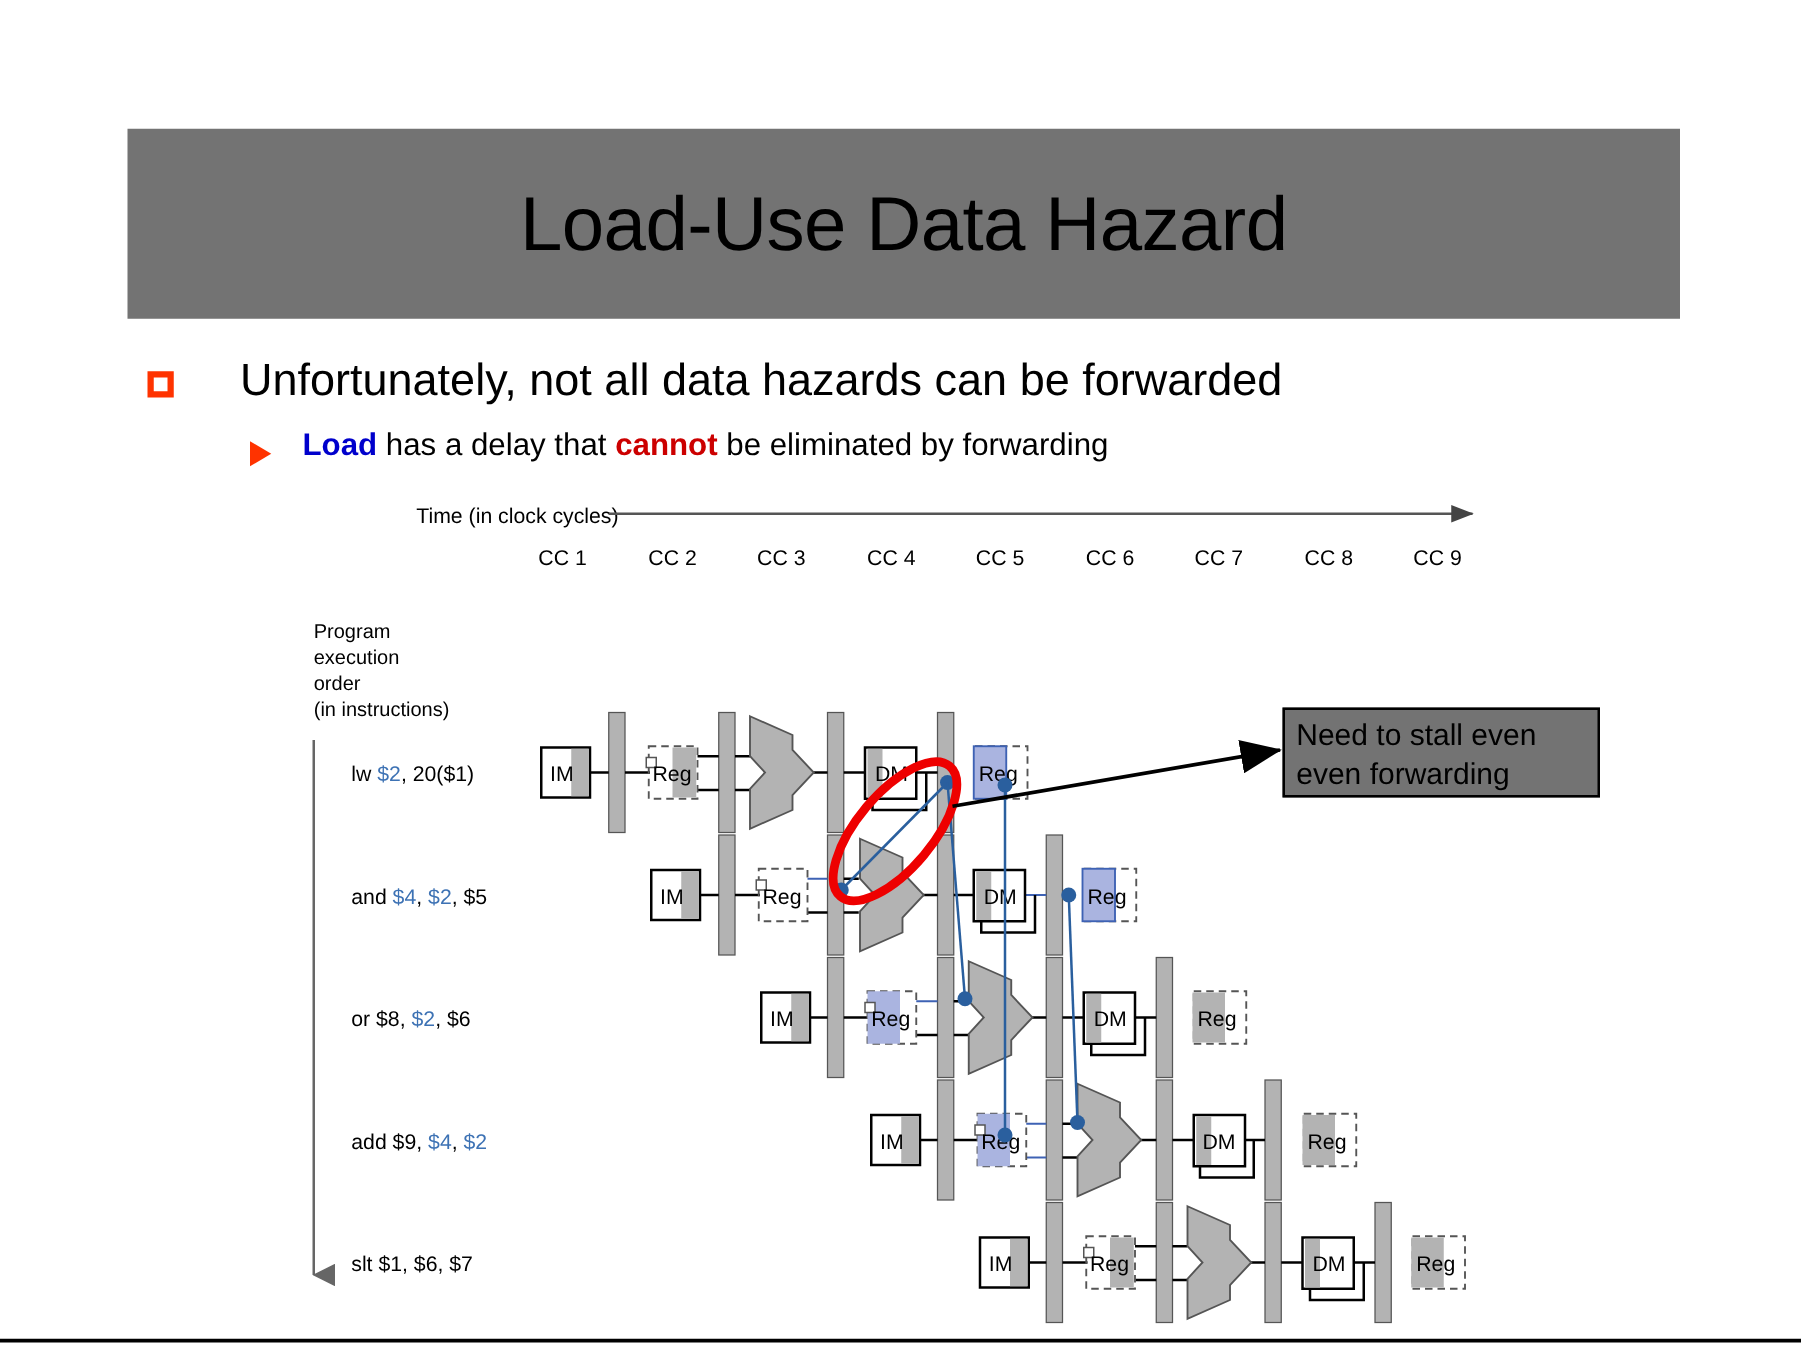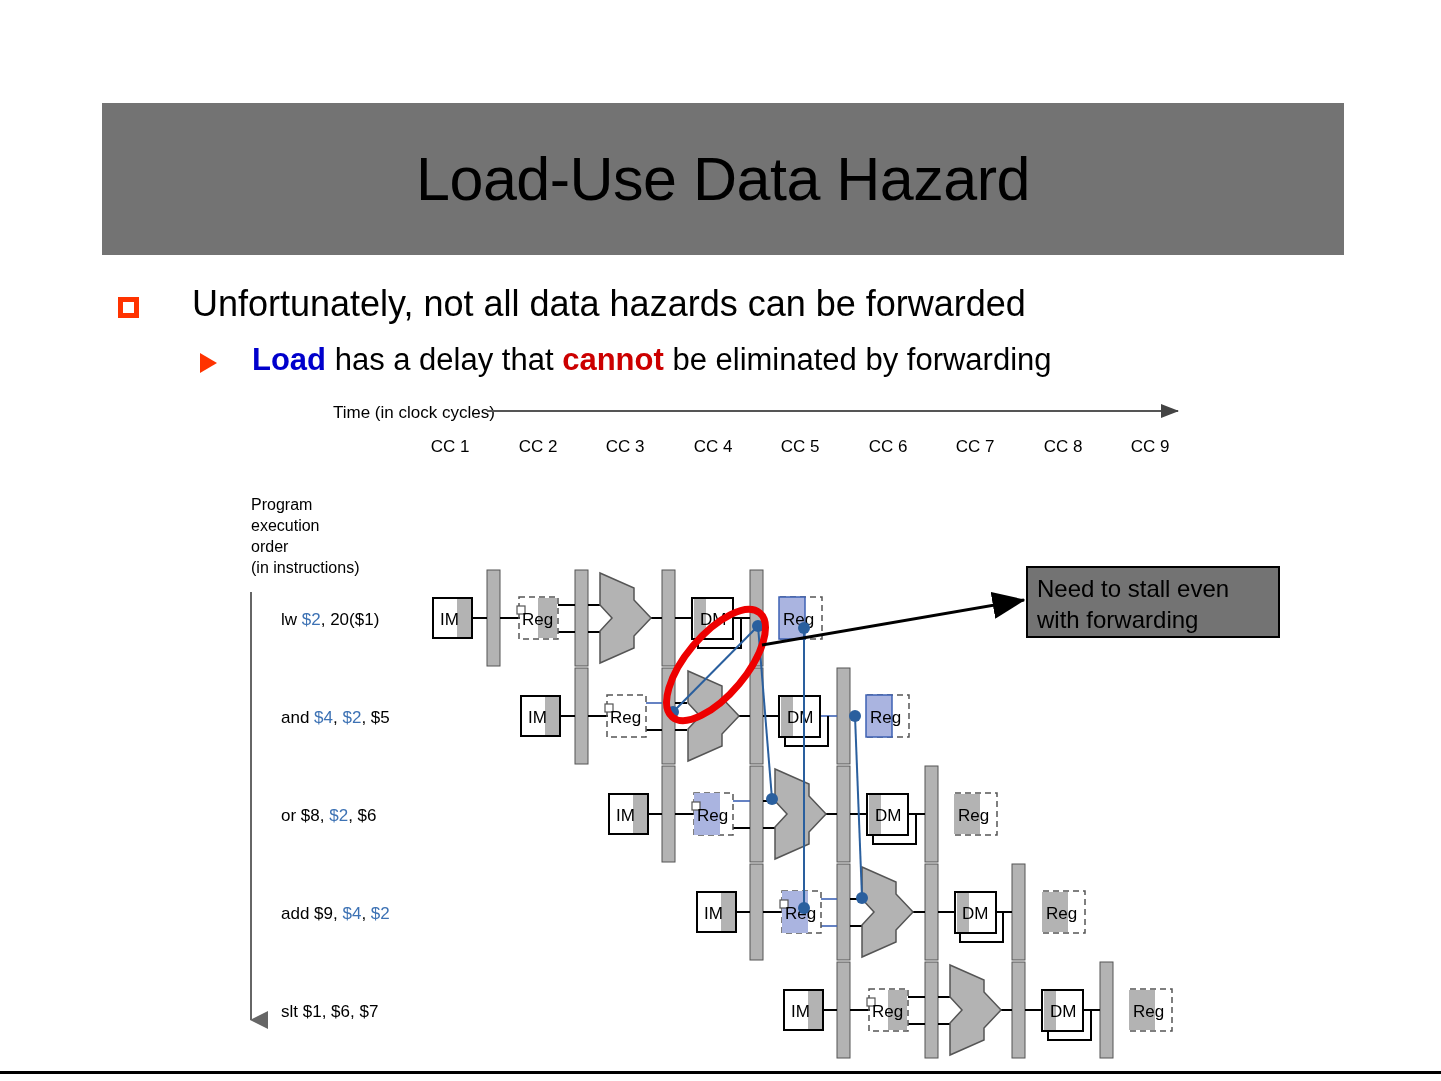--- a/index.html
+++ b/index.html
@@ -27,21 +27,21 @@
   #bullet1 .txt{
     position:absolute;left:74px;top:-5px;font-size:36px;color:#000;white-space:nowrap;text-align:center;
   }
   #bullet2{position:absolute;left:200px;top:345px;width:1200px;height:40px;}
   #bullet2 .arw{
     position:absolute;left:0px;top:8px;width:0;height:0;
     border-top:10px solid transparent;border-bottom:10px solid transparent;
     border-left:17px solid #ff3300;
   }
   #bullet2 .txt{
-    position:absolute;left:42px;top:-3px;font-size:31px;color:#000;white-space:nowrap;margin-left:10px;
+    position:absolute;left:42px;top:-3px;font-size:25px;color:#000;white-space:nowrap;
   }
   .b-blue{color:#0000cc;font-weight:bold;}
   .b-red{color:#cc0000;font-weight:bold;}
   
   #diagram{position:absolute;left:0;top:0;width:1441px;height:1081px;}
   #diagram svg{display:block;}
   .dtxt{font-family:"Liberation Sans", sans-serif;fill:#000;}
   
   #callout{
     position:absolute;left:1026px;top:566px;width:254px;height:72px;
@@ -346,17 +346,17 @@
 
   <ellipse cx="716" cy="665" rx="68" ry="30" transform="rotate(-50 716 665)" fill="none" stroke="#ee0000" stroke-width="7"></ellipse>
 
   <line x1="762" y1="645" x2="1024" y2="600" stroke="#000" stroke-width="3" marker-end="url(#arrowblack)"></line>
 </svg>
 </div>
 
 <div id="callout">
   <div class="ctxt">
     <div>Need to stall even</div>
-    <div>with forwarding</div>
+    <div>even forwarding</div>
   </div>
 </div>
 
 <div id="bottom-rule"></div>
 
 </body></html>

